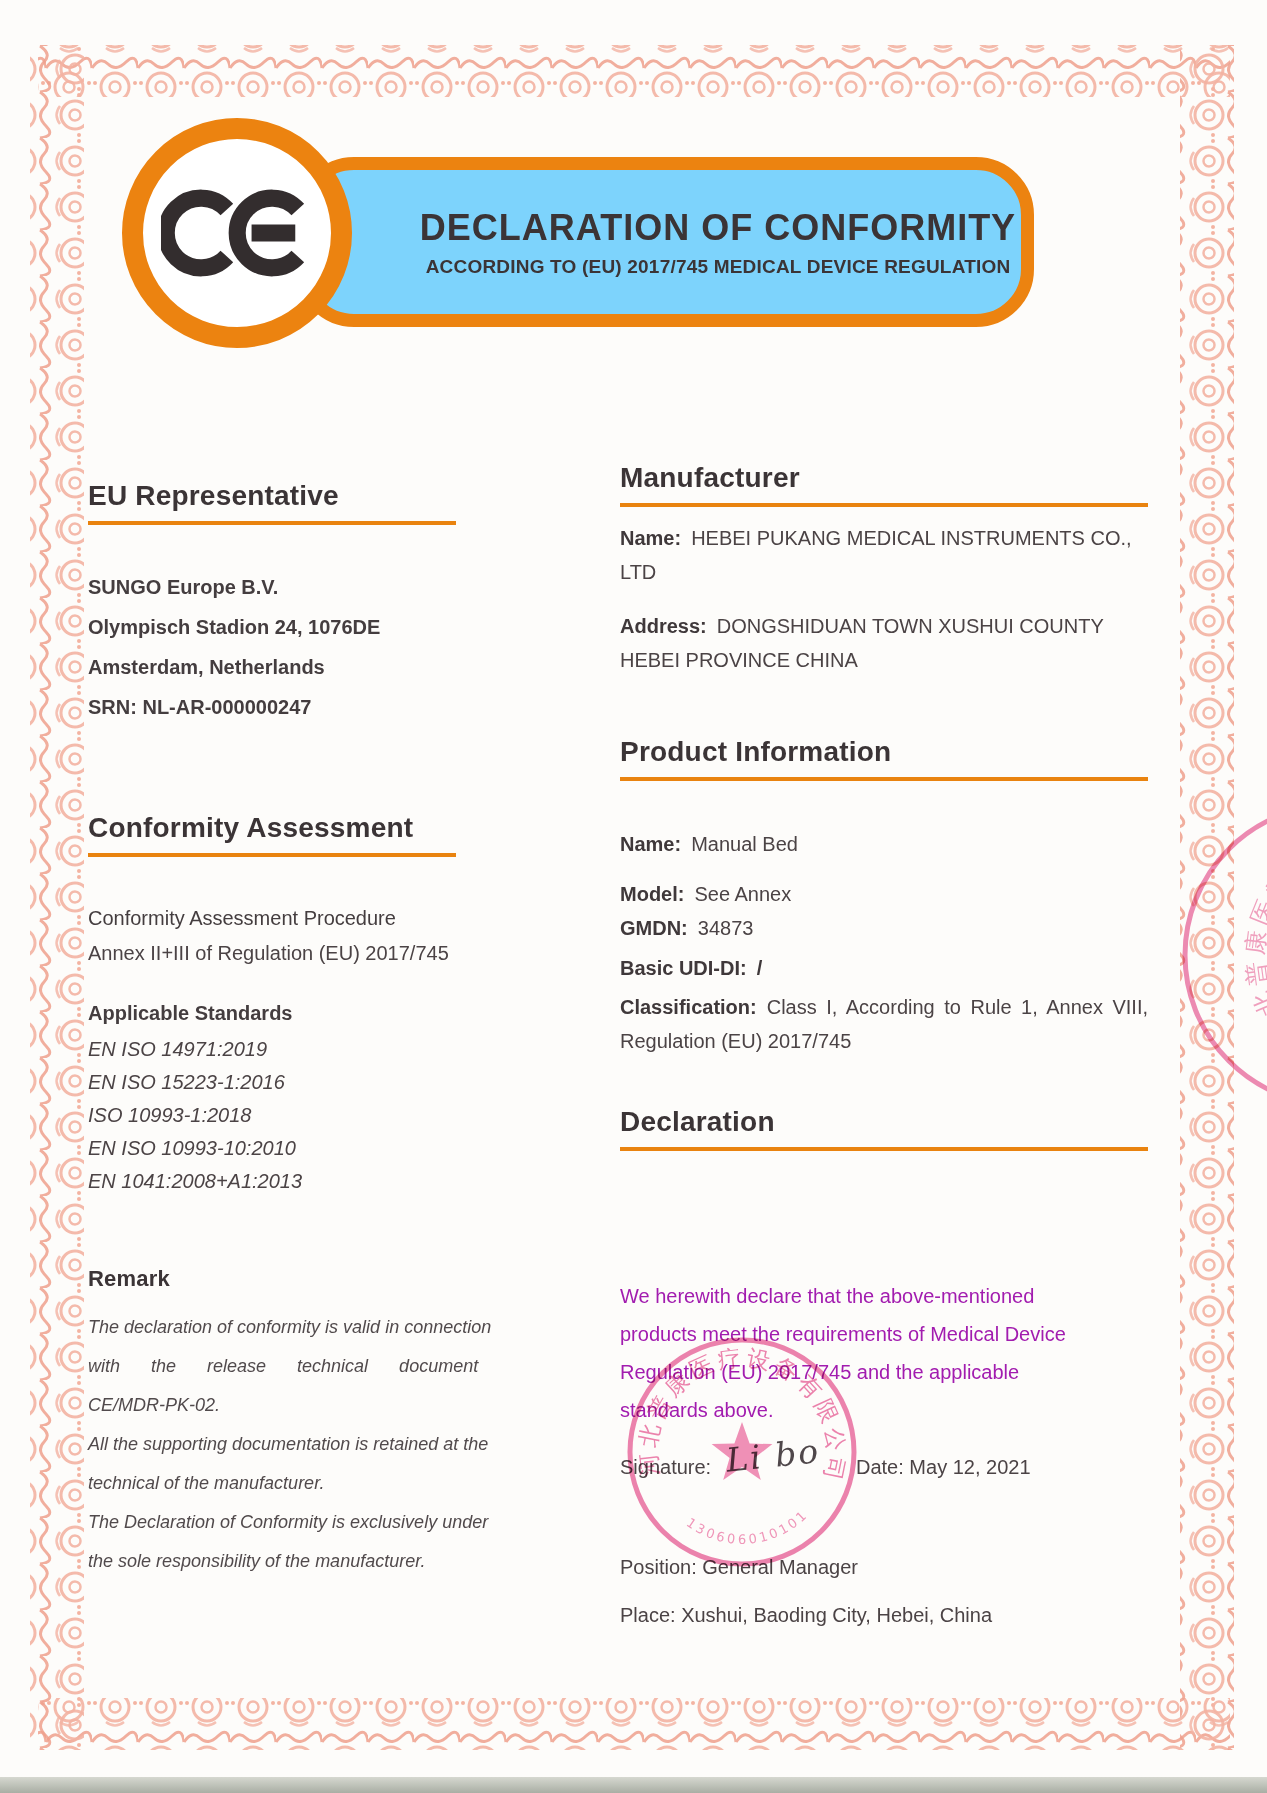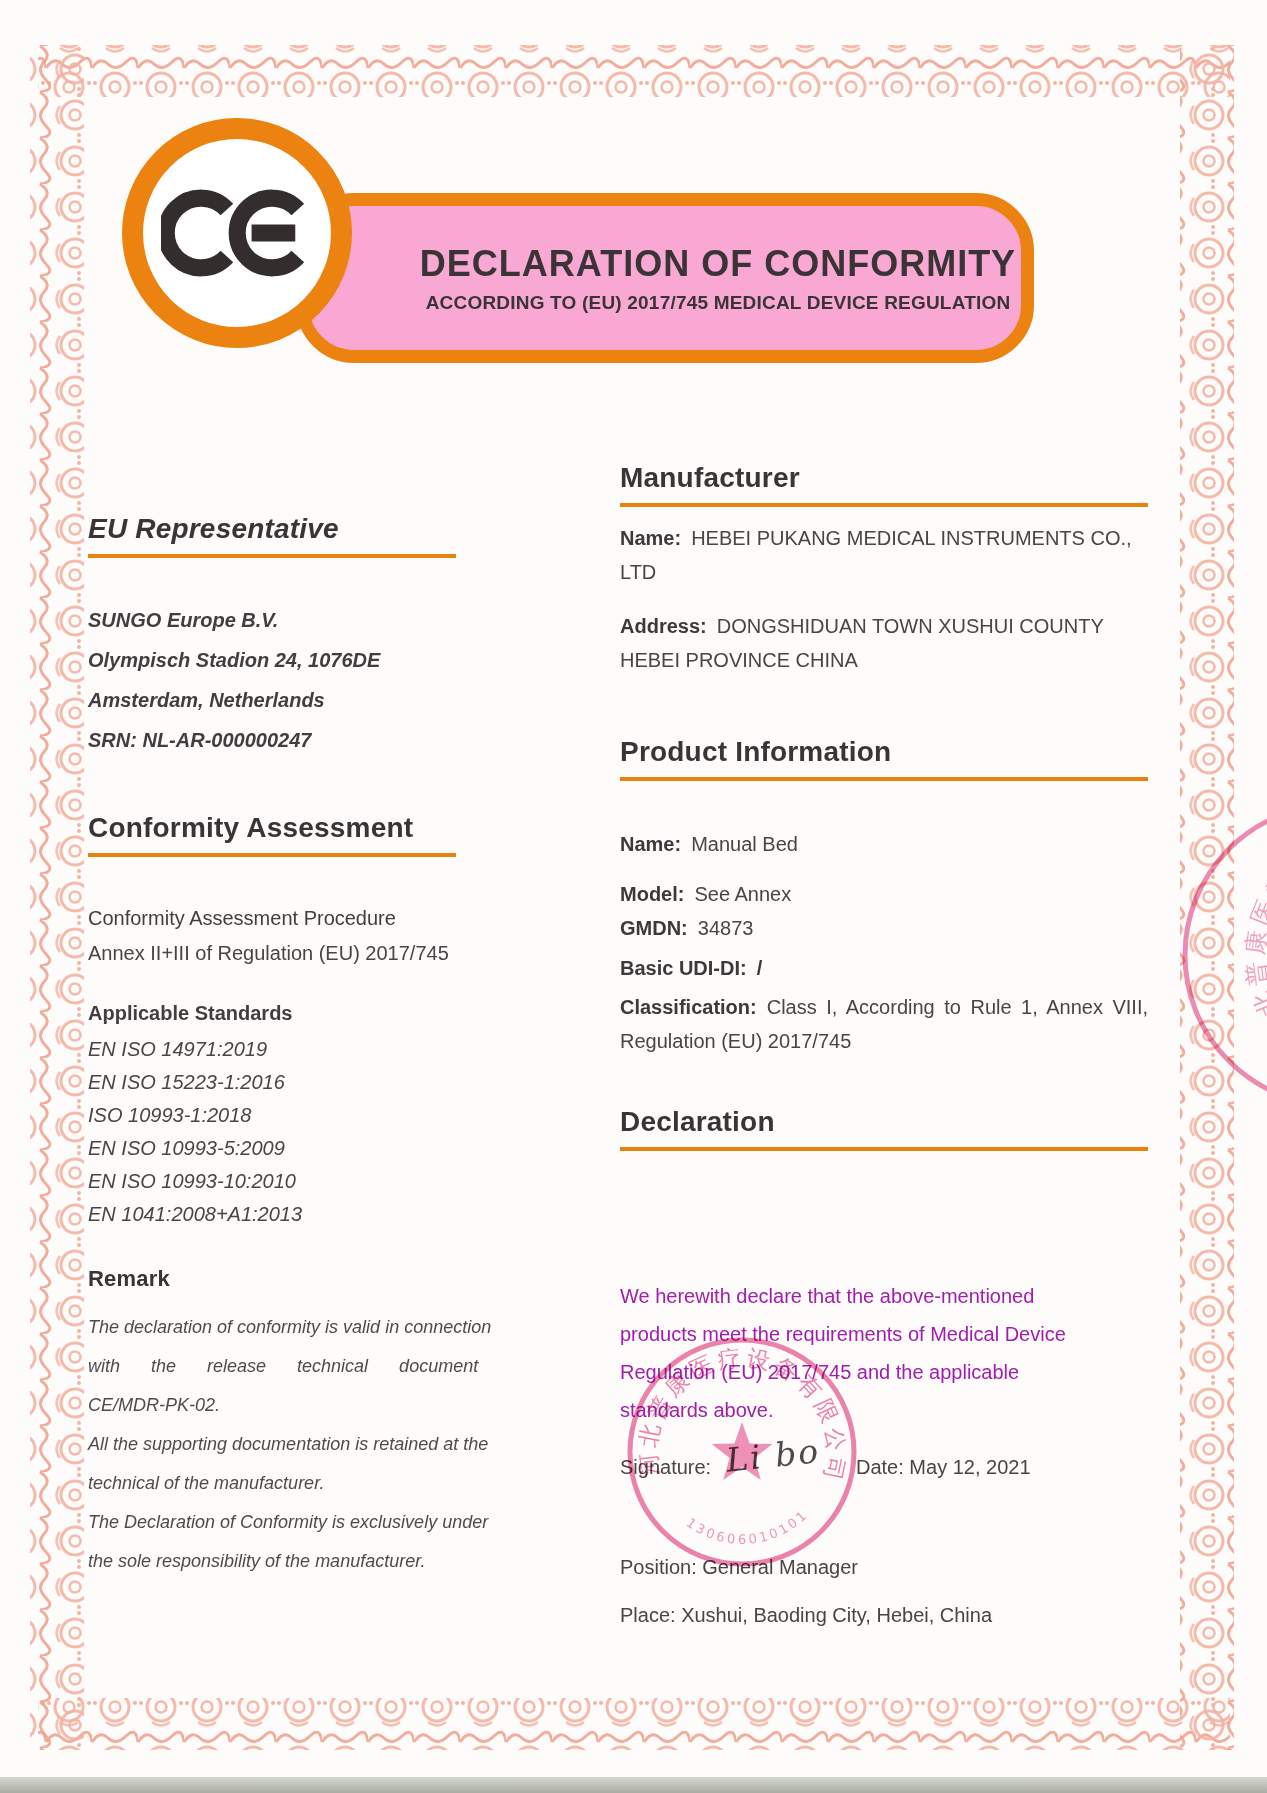--- a/index.html
+++ b/index.html
@@ -7,40 +7,39 @@
     position:relative; width:1267px; height:1793px; margin:0 auto;
     background:#fdfcfa; overflow:hidden;
     font-family:"Liberation Sans", sans-serif; color:#453e40;
   }
   
   .border-svg { position:absolute; left:0; top:0; z-index:1; }
 
   
   .banner {
     position:absolute; left:296px; top:157px; width:606px; height:144px;
-    border:13px solid #ec8310; border-radius:58px; background:#f9a8d4; z-index:3;
+    border:13px solid #ec8310; border-radius:58px; background:#7dd3fc; z-index:3;
     display:flex; flex-direction:column; justify-content:center; align-items:center;
     padding-left:106px;
-    margin-top:36px;
   }
   .banner .title { font-size:36px; font-weight:bold; color:#3b3436; letter-spacing:1px; white-space:nowrap; }
   .banner .subtitle { font-size:19px; font-weight:bold; color:#3b3436; margin-top:7px; letter-spacing:0.2px; white-space:nowrap; }
   .ce-circle {
     position:absolute; left:122px; top:118px; width:188px; height:188px;
     border:21px solid #ec8310; border-radius:50%; background:#fff; z-index:4;
     display:flex; align-items:center; justify-content:center;
   }
 
   
   .section { position:absolute; z-index:5; }
   .section .h { font-size:28px; font-weight:bold; color:#3b3436; letter-spacing:0.2px; }
   .section .rule { border-top:4px solid #e9830f; margin-top:9px; }
 
   
-  .sec-eu  { left:88px; top:513px; width:368px;font-style:italic; }
+  .sec-eu  { left:88px; top:480px; width:368px; }
   .eu-lines { margin-top:42px; }
   .eu-lines div { font-size:20px; font-weight:bold; line-height:40px; color:#443d3f; }
 
   .sec-ca  { left:88px; top:812px; width:368px; }
   .ca-proc-label { margin-top:44px; font-size:20px; font-weight:normal; color:#443d3f; line-height:34px;}
   .ca-proc { font-size:20px; line-height:36px; color:#4b4345; }
   .ca-std-label { margin-top:26px; font-size:20px; font-weight:bold; color:#443d3f; line-height:32px;}
   .ca-stds { margin-top:4px;font-style:italic; }
   .ca-stds div { font-size:20px; line-height:33px; color:#4b4345; }
 
@@ -142,21 +141,20 @@
   <div class="section sec-ca">
     <div class="h">Conformity Assessment</div>
     <div class="rule"></div>
     <div class="ca-proc-label">Conformity Assessment Procedure</div>
     <div class="ca-proc">Annex II+III of Regulation (EU) 2017/745</div>
     <div class="ca-std-label">Applicable Standards</div>
     <div class="ca-stds">
       <div>EN ISO 14971:2019</div>
       <div>EN ISO 15223-1:2016</div>
       <div>ISO 10993-1:2018</div>
-      <div>EN ISO 10993-5:2009</div>
       <div>EN ISO 10993-10:2010</div>
       <div>EN 1041:2008+A1:2013</div>
     </div>
   </div>
 
   <div class="section sec-remark">
     <div class="h">Remark</div>
     <div class="remark-lines">
       <div>The declaration of conformity is valid in connection</div>
       <div>with the release technical document</div>

